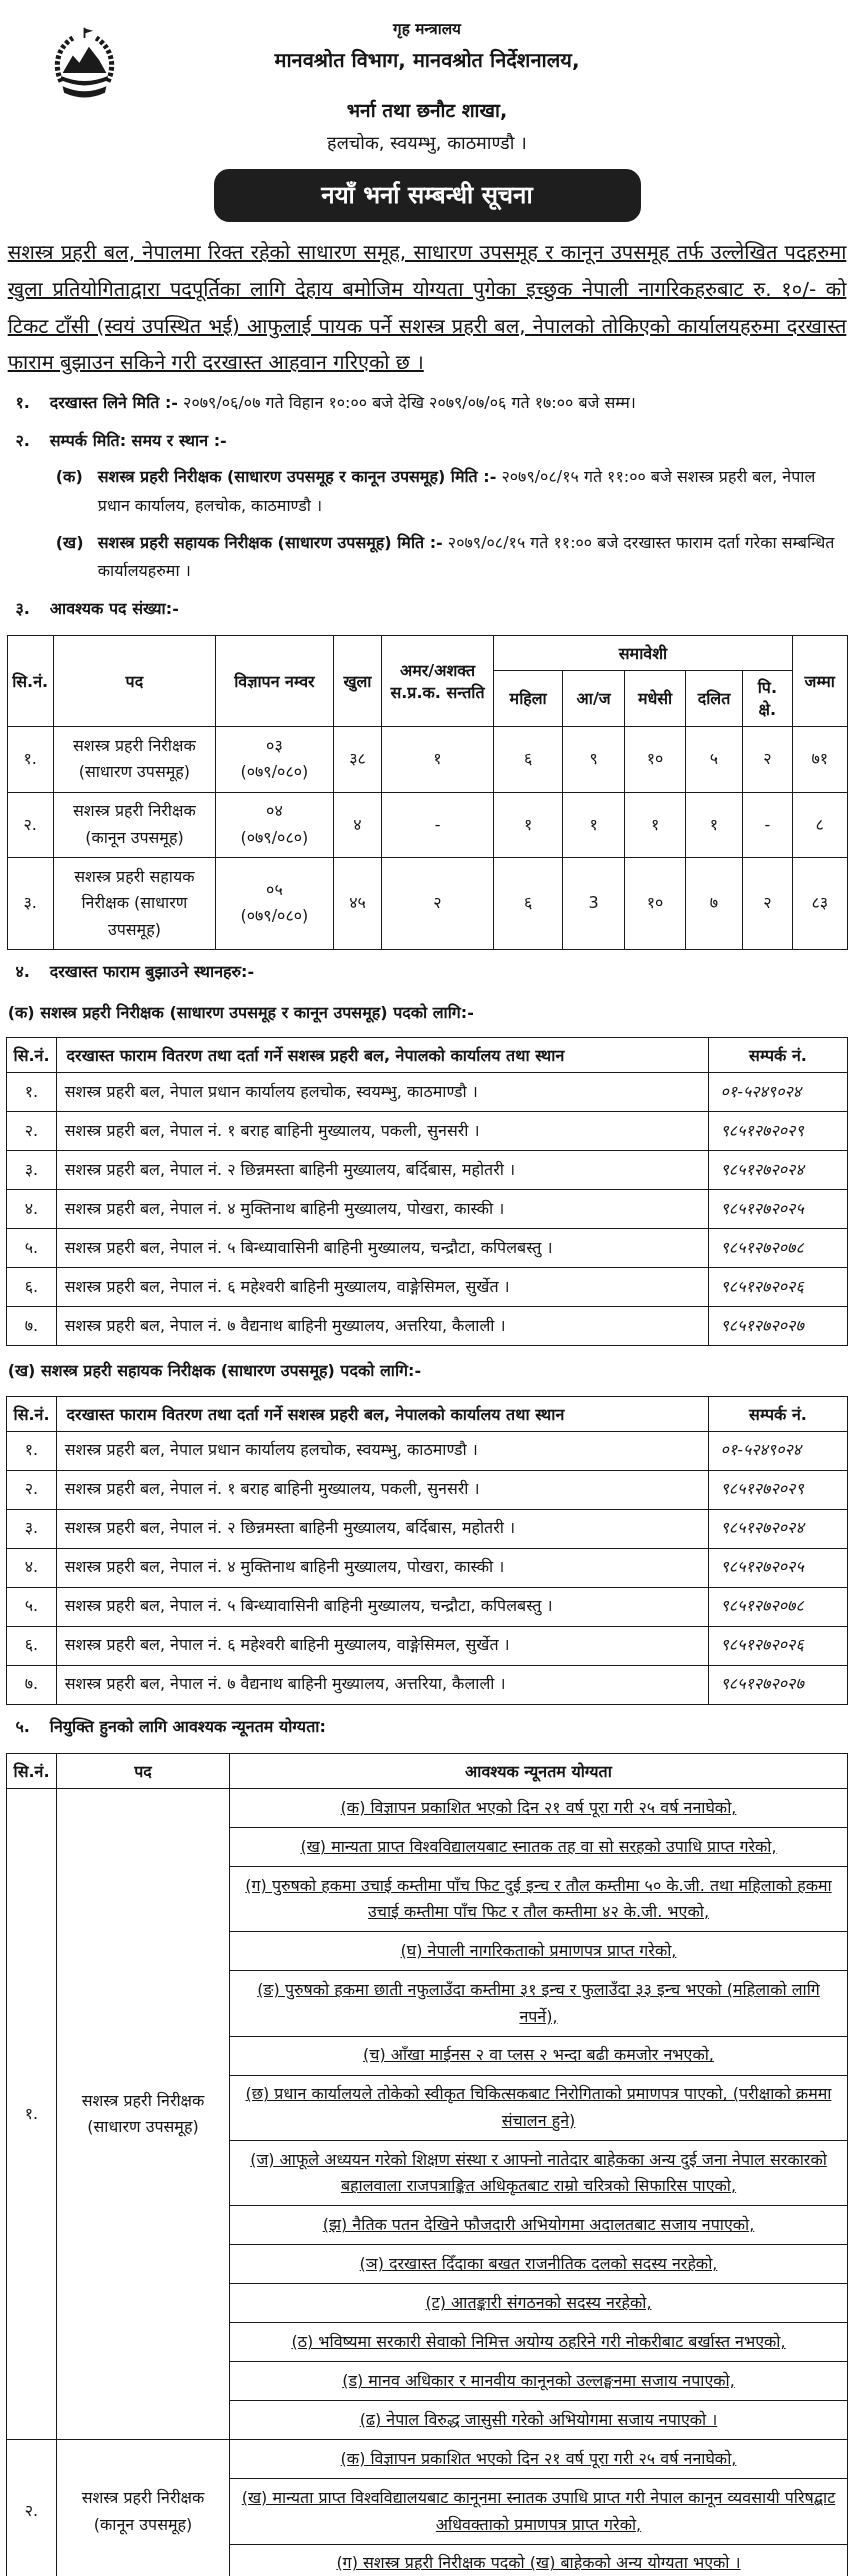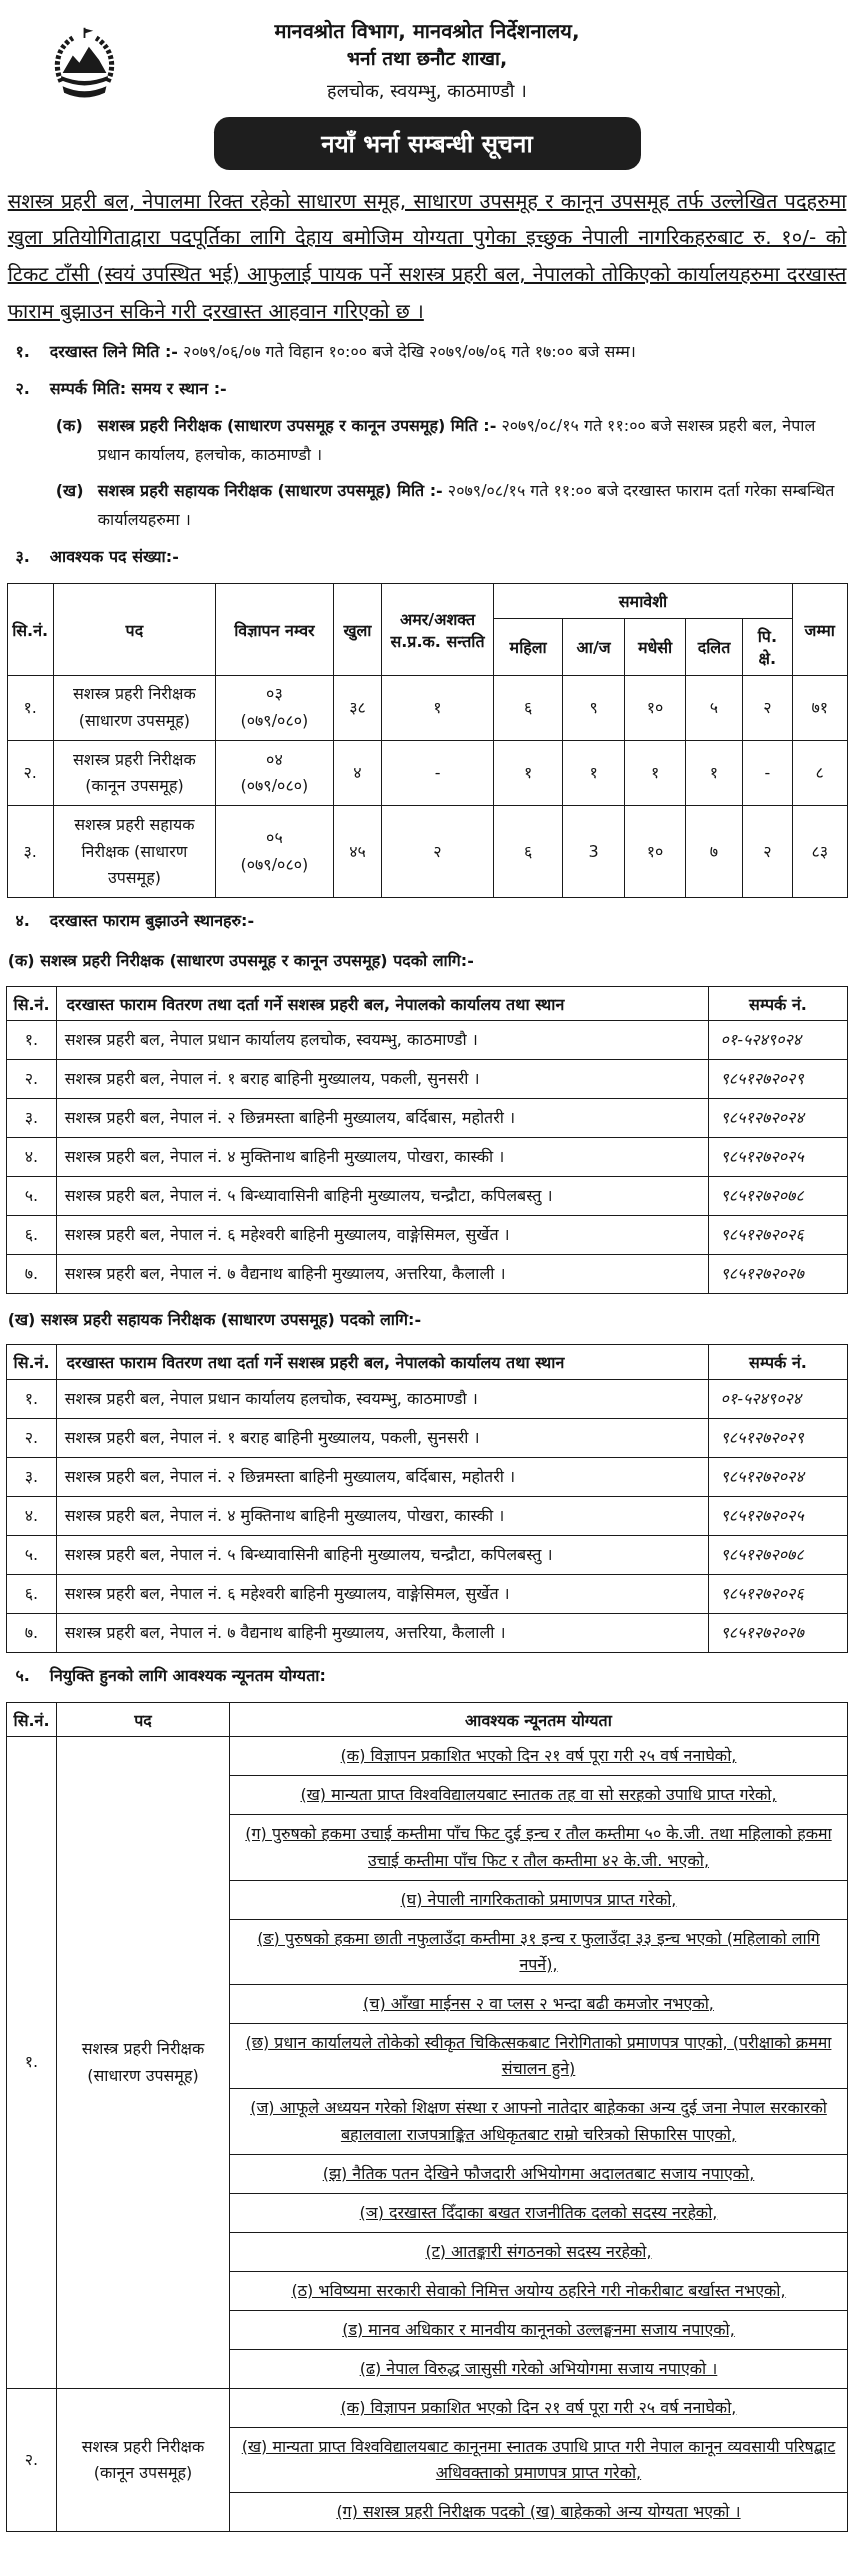--- a/index.html
+++ b/index.html
@@ -6,21 +6,21 @@
   body{width:854px;color:#151515;font-family:"DejaVu Sans",sans-serif;}
   .page{width:854px;box-sizing:border-box;padding:5.8px 5.8px 17px 5.8px;}
 
   
   .doc-header{position:relative;text-align:center;padding-top:3.8px;}
   .emblem{position:absolute;left:42px;top:15.3px;width:73px;height:88px;}
   .h-gov{font-size:16.3px;font-weight:bold;line-height:1.4;}
   .h-min{font-size:15.3px;font-weight:bold;margin-top:8.6px;}
   .h-office{font-size:28px;font-weight:bold;margin-top:9.6px;letter-spacing:0.5px;}
   .h-dept{font-size:20px;font-weight:bold;margin-top:7.7px;}
-  .h-branch{font-size:19px;font-weight:bold;margin-top:1px;}
+  .h-branch{font-size:19px;font-weight:bold;margin-top:24px;}
   .h-addr{font-size:18px;font-weight:normal;margin-top:6.7px;}
 
   .badge{display:block;margin:15.3px auto 0;width:427px;background:#1e1e1e;color:#fff;
          text-align:center;font-size:24px;font-weight:bold;padding:8.6px 0 11.5px;border-radius:15.3px;}
   .published{text-align:center;font-weight:bold;font-size:17px;margin-top:11.5px;}
 
   .intro{font-size:20px;line-height:1.83;text-align:justify;margin:12.5px 1.9px 3.8px 1.9px;text-decoration:underline;}
 
   .sec{display:flex;margin:8.6px 0 0 0;font-size:16px;line-height:1.8;}
   .sec-num{flex:none;width:44px;font-weight:bold;padding-left:9.6px;box-sizing:border-box;}
@@ -58,20 +58,21 @@
   <div class="doc-header">
     <svg class="emblem" viewBox="0 0 100 110" xmlns="http://www.w3.org/2000/svg" fill="#1a1a1a" stroke="#1a1a1a">
       <path d="M50 4 L50 18" stroke-width="2.5" fill="none"></path>
       <path d="M50 5 L62 8 L50 12 Z" stroke="none"></path>
       <path d="M18 78 C8 56 12 32 34 18" fill="none" stroke-width="7" stroke-dasharray="5 3"></path>
       <path d="M82 78 C92 56 88 32 66 18" fill="none" stroke-width="7" stroke-dasharray="5 3"></path>
       <path d="M20 66 L34 42 L43 52 L56 30 L70 48 L80 66 Z" stroke="none"></path>
       <path d="M18 70 Q50 84 82 70 L82 76 Q50 90 18 76 Z" stroke="none"></path>
       <path d="M20 84 Q50 98 80 84 L78 93 Q50 106 22 93 Z" stroke="none"></path>
     </svg>
+    <div class="h-min">गृह मन्त्रालय</div>
     <div class="h-dept">मानवश्रोत विभाग, मानवश्रोत निर्देशनालय,</div>
     <div class="h-branch">भर्ना तथा छनौट शाखा,</div>
     <div class="h-addr">हलचोक, स्वयम्भु, काठमाण्डौ ।</div>
     <div class="badge">नयाँ भर्ना सम्बन्धी सूचना</div>
   </div>
 
   <p class="intro">सशस्त्र प्रहरी बल, नेपालमा रिक्त रहेको साधारण समूह, साधारण उपसमूह र कानून उपसमूह तर्फ उल्लेखित पदहरुमा खुला प्रतियोगिताद्वारा पदपूर्तिका लागि देहाय बमोजिम योग्यता पुगेका इच्छुक नेपाली नागरिकहरुबाट रु. १०/- को टिकट टाँसी (स्वयं उपस्थित भई) आफुलाई पायक पर्ने सशस्त्र प्रहरी बल, नेपालको तोकिएको कार्यालयहरुमा दरखास्त फाराम बुझाउन सकिने गरी दरखास्त आहवान गरिएको छ ।</p>
 
   <div class="sec">
     <span class="sec-num">१.</span>

